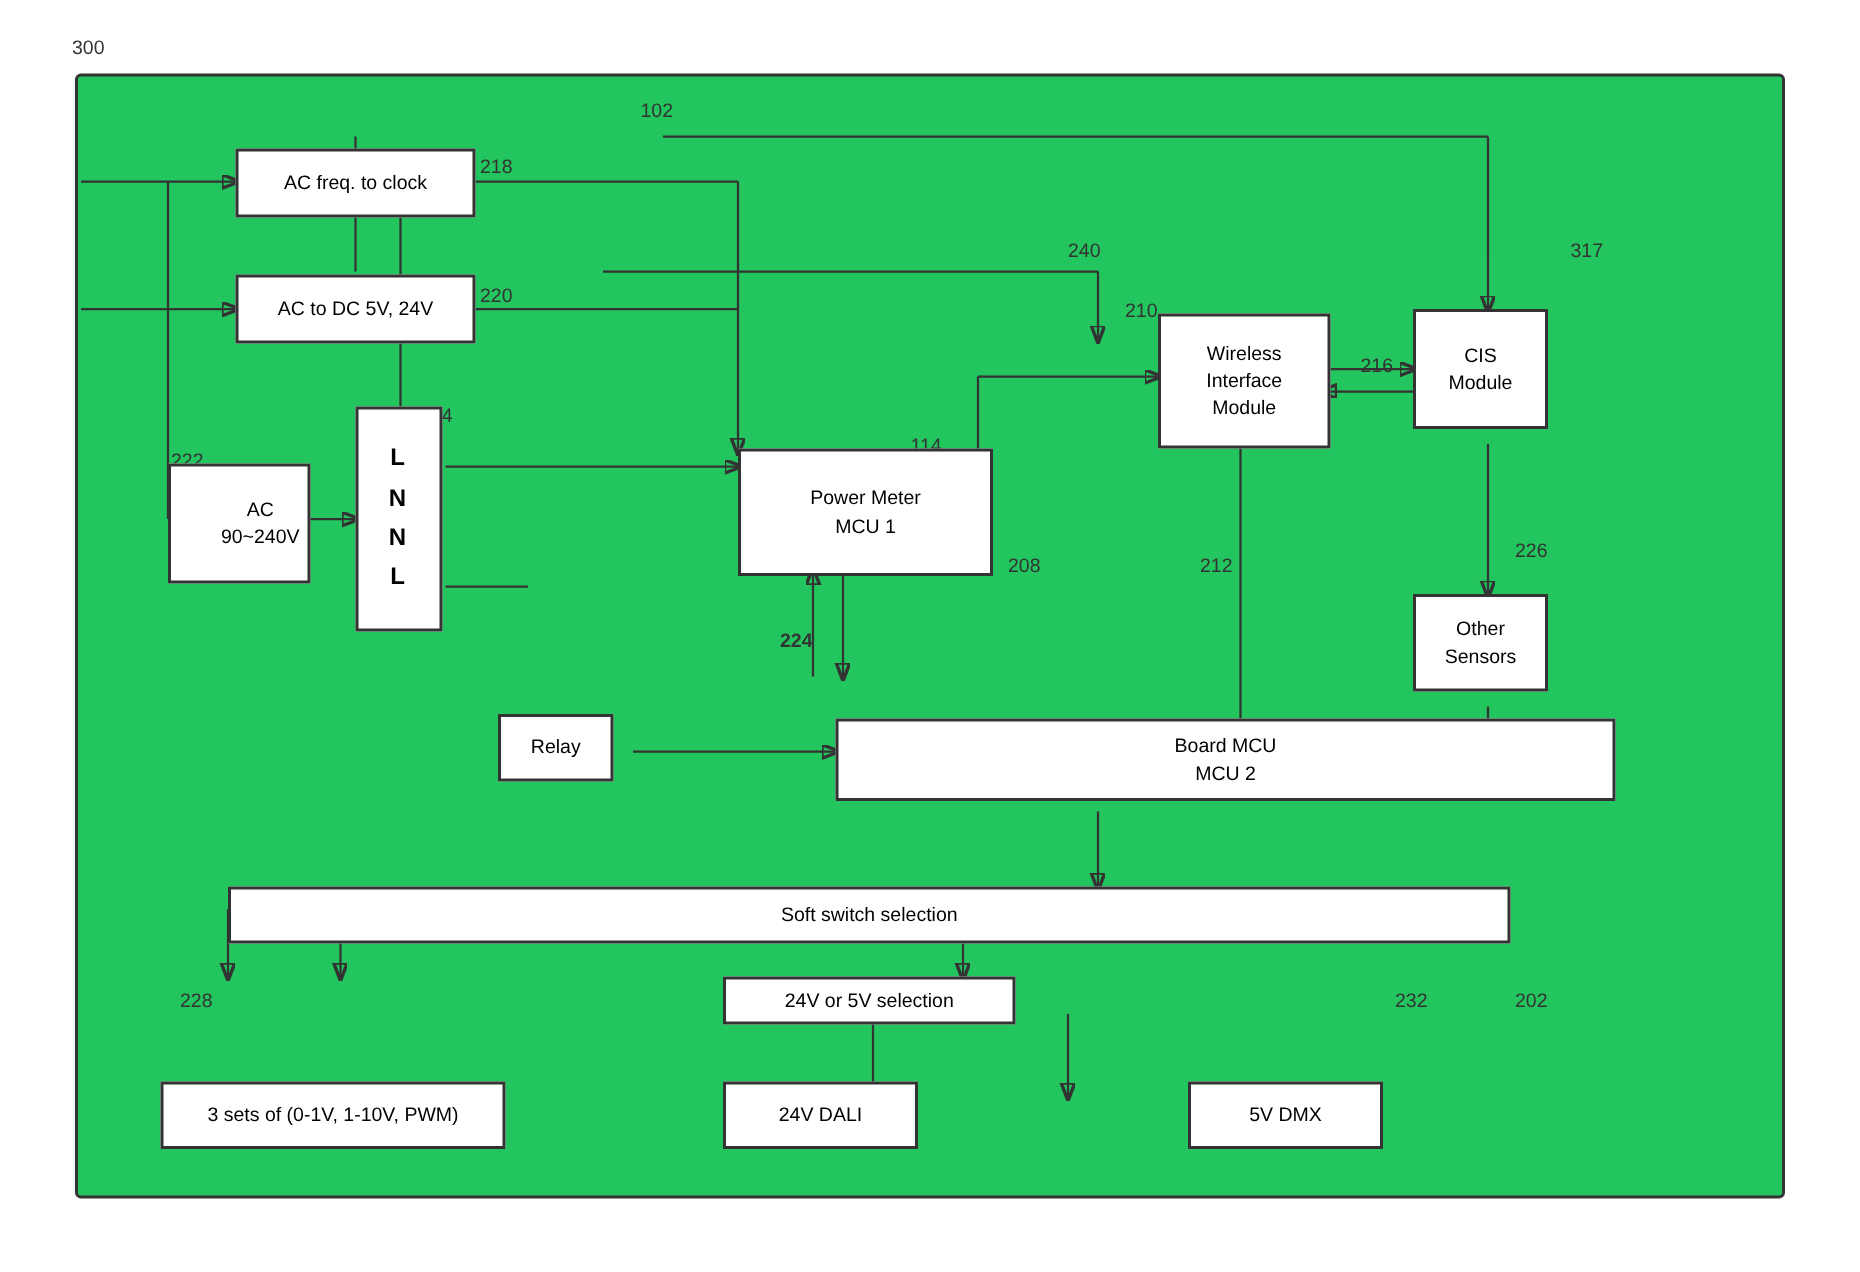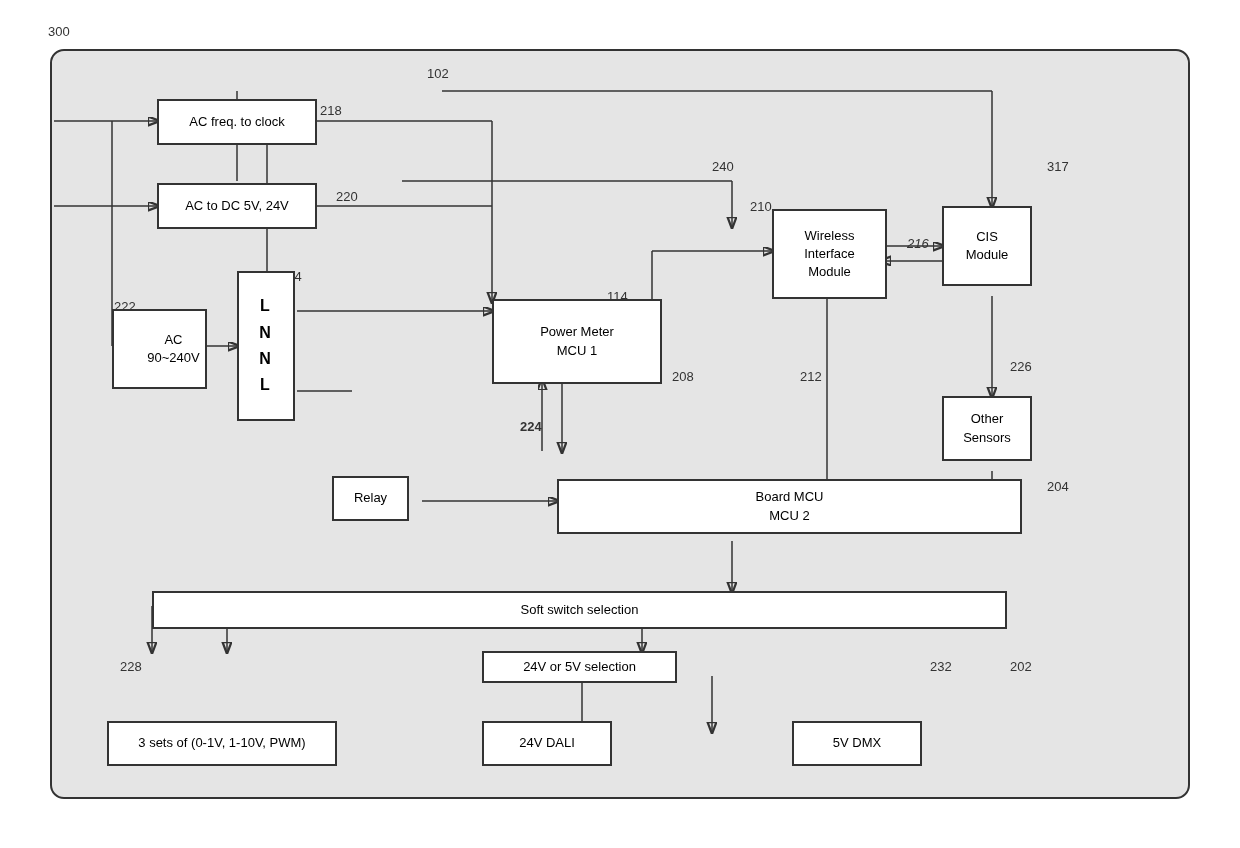--- a/index.html
+++ b/index.html
@@ -19,22 +19,22 @@
       position: relative;
       background: #fff;
     }
     .diagram-container {
       position: absolute;
       top: 30px;
       left: 30px;
       right: 30px;
       bottom: 30px;
       border: 2px solid #333;
-      border-radius: 14px;
-      background: #e5e5e5;
+      border-radius: 4px;
+      background: #22c55e;
     }
     
     .ref {
       position: absolute;
       font-size: 13px;
       color: #333;
       font-family: Arial, sans-serif;
     }
     
     .box {
@@ -140,24 +140,24 @@
       <line x1="390" y1="40" x2="940" y2="40"></line>
       <line x1="940" y1="40" x2="940" y2="155" marker-end="url(#arrow)"></line>
 
       <line x1="185" y1="130" x2="185" y2="40"></line>
 
       <line x1="100" y1="555" x2="100" y2="600" marker-end="url(#arrow)"></line>
     </svg>
 
     <div class="ref" style="top:15px; left:375px;">102</div>
     <div class="ref" style="top:52px; left:268px;">218</div>
-    <div class="ref" style="top:138px; left:268px;margin-left:16px;">220</div>
+    <div class="ref" style="top:138px; left:268px;">220</div>
     <div class="ref" style="top:108px; left:660px;">240</div>
     <div class="ref" style="top:148px; left:698px;">210</div>
-    <div class="ref" style="top:185px; left:855px;font-style:italic;">216</div>
+    <div class="ref" style="top:185px; left:855px;">216</div>
     <div class="ref" style="top:108px; left:995px;">317</div>
     <div class="ref" style="top:248px; left:62px;">222</div>
     <div class="ref" style="top:218px; left:228px;">234</div>
     <div class="ref" style="top:428px; left:288px;">206</div>
     <div class="ref" style="top:238px; left:555px;">114</div>
     <div class="ref" style="top:318px; left:620px;">208</div>
     <div class="ref" style="top:318px; left:748px;">212</div>
     <div class="ref" style="top:368px; left:468px;font-weight:bold;">224</div>
     <div class="ref" style="top:428px; left:995px;">204</div>
     <div class="ref" style="top:308px; left:958px;">226</div>
@@ -182,21 +182,21 @@
       <div style="margin:2px 0;">L</div>
       <div style="margin:2px 0;">N</div>
       <div style="margin:2px 0;">N</div>
       <div style="margin:2px 0;">L</div>
     </div>
 
     <div class="box" style="left:440px; top:248px; width:170px; height:85px;">Power Meter<br>MCU 1</div>
 
     <div class="box" style="left:280px; top:425px; width:77px; height:45px;">Relay</div>
 
-    <div class="box" style="left:505px; top:428px; width:465px; height:55px;">Board MCU<br>MCU 2</div>
+    <div class="box" style="left:505px; top:428px; width:520px; height:55px;">Board MCU<br>MCU 2</div>
 
     <div class="box" style="left:100px; top:540px; width:855px; height:38px;">Soft switch selection</div>
 
     <div class="box" style="left:430px; top:600px; width:195px; height:32px;">24V or 5V selection</div>
 
     <div class="box" style="left:55px; top:670px; width:230px; height:45px;">3 sets of (0-1V, 1-10V, PWM)</div>
 
     <div class="box" style="left:430px; top:670px; width:130px; height:45px;">24V DALI</div>
 
     <div class="box" style="left:740px; top:670px; width:130px; height:45px;">5V DMX</div>

